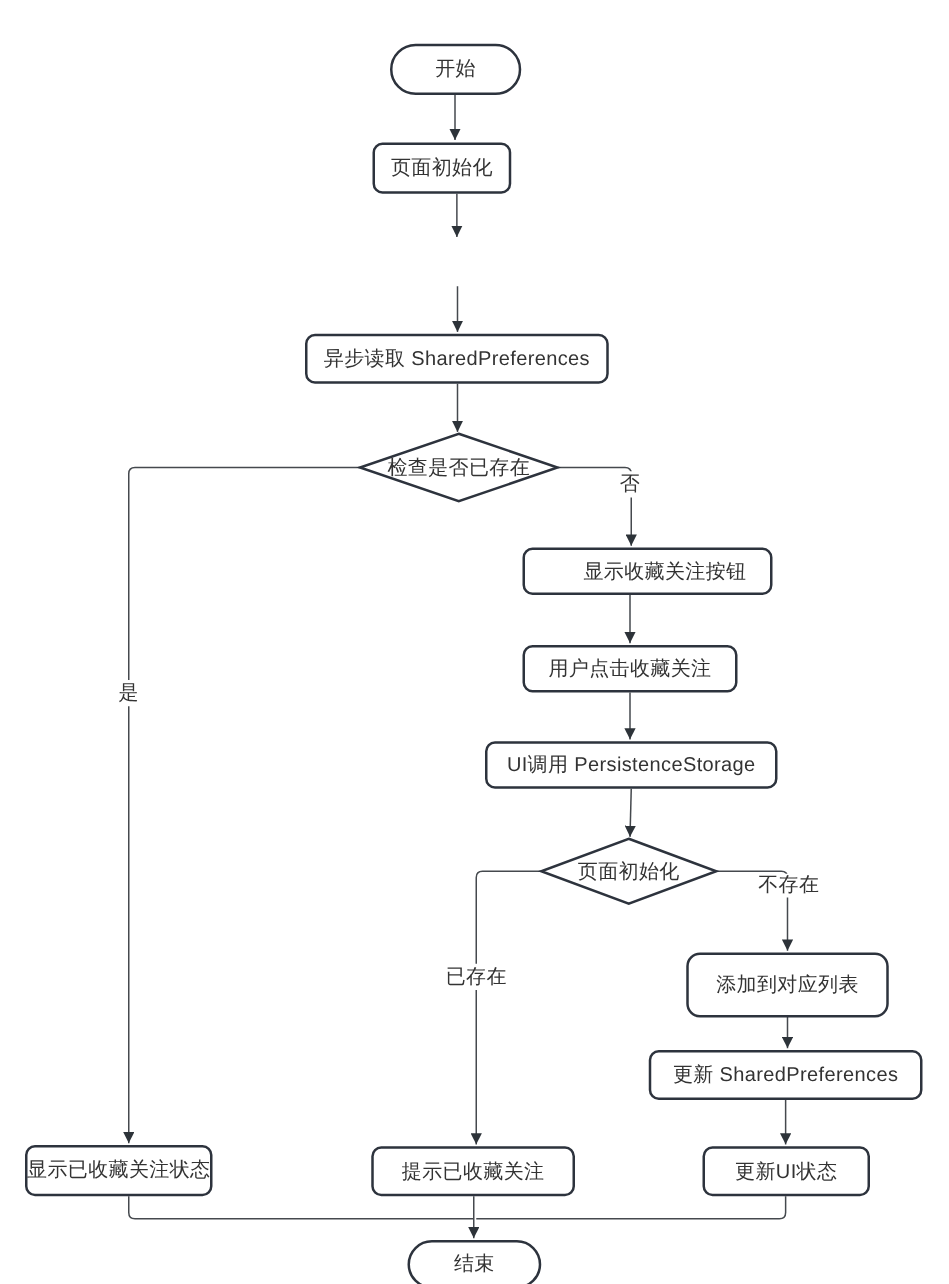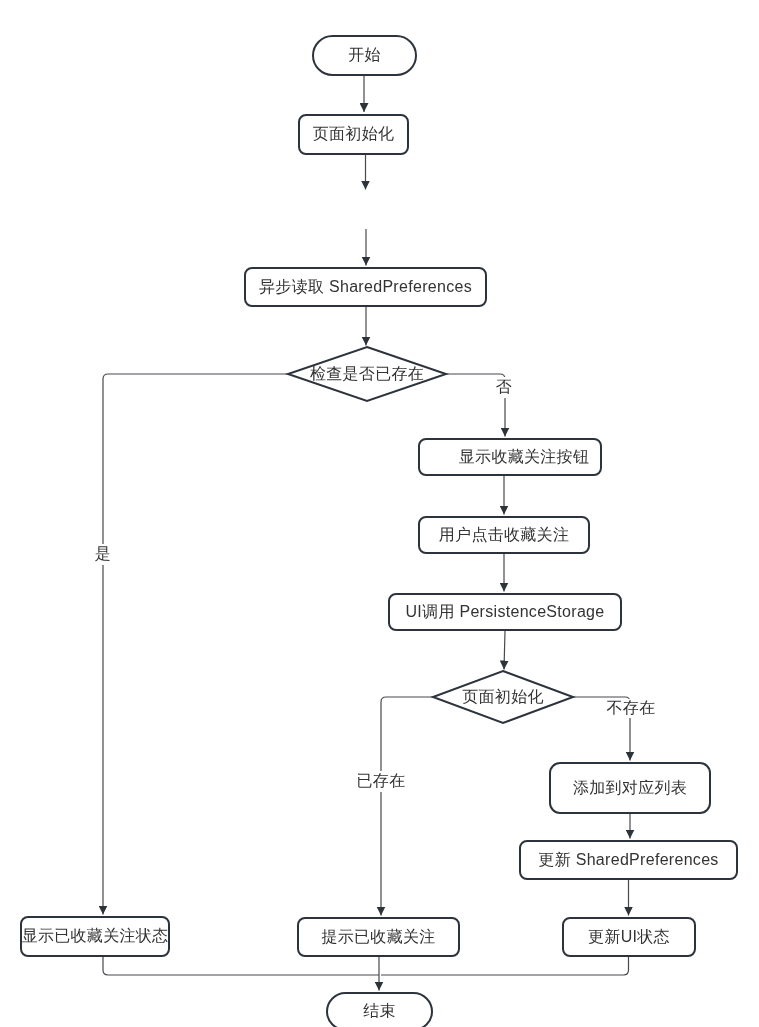--- a/index.html
+++ b/index.html
@@ -97,21 +97,21 @@
 
   <div class="node terminator" style="left:312px;top:11px;width:105px;height:41px;">开始</div>
 
   <div class="node" style="left:298px;top:90px;width:111px;height:41px;">页面初始化</div>
 
 
   <div class="node" style="left:244px;top:243px;width:243px;height:40px;">异步读取 SharedPreferences</div>
 
   <div class="dlabel" style="left:287px;top:339px;width:160px;height:22px;">检查是否已存在</div>
 
-  <div class="node" style="left:418px;top:414px;width:184px;height:38px;padding-left:28px;">显示收藏关注按钮</div>
+  <div class="node" style="left:418px;top:414px;width:200px;height:38px;padding-left:28px;">显示收藏关注按钮</div>
 
   <div class="node" style="left:418px;top:492px;width:172px;height:38px;">用户点击收藏关注</div>
 
   <div class="node" style="left:388px;top:569px;width:234px;height:38px;">UI调用 PersistenceStorage</div>
 
   <div class="dlabel" style="left:433px;top:662px;width:140px;height:22px;">页面初始化</div>
 
   <div class="node" style="left:549px;top:738px;width:162px;height:52px;border-radius:11px;">添加到对应列表</div>
 
   <div class="node" style="left:519px;top:816px;width:219px;height:40px;">更新 SharedPreferences</div>

